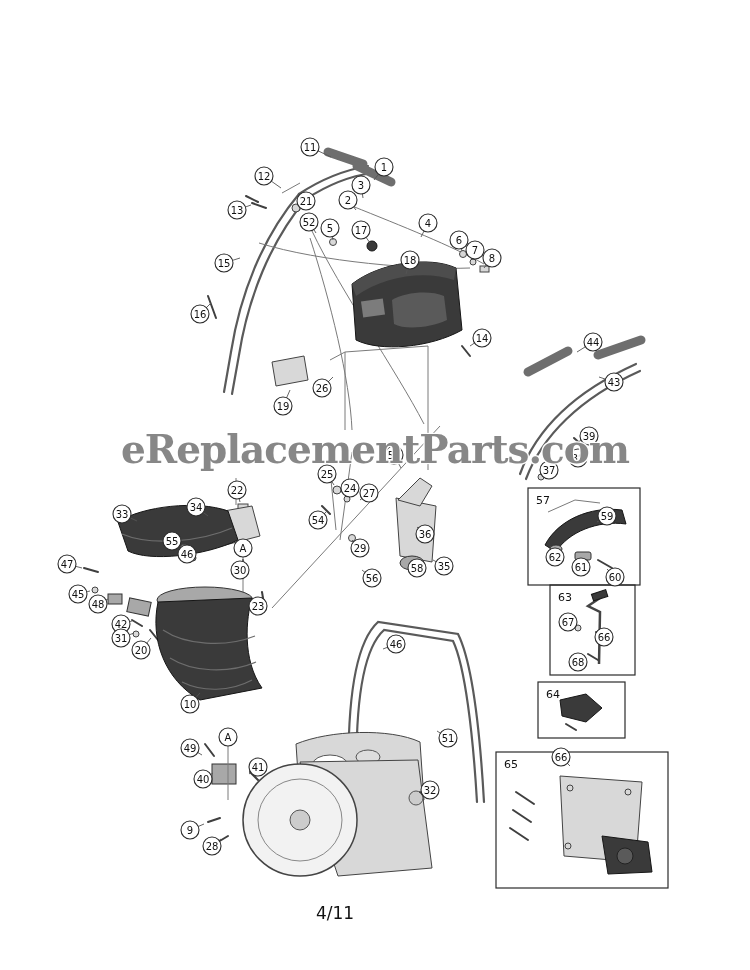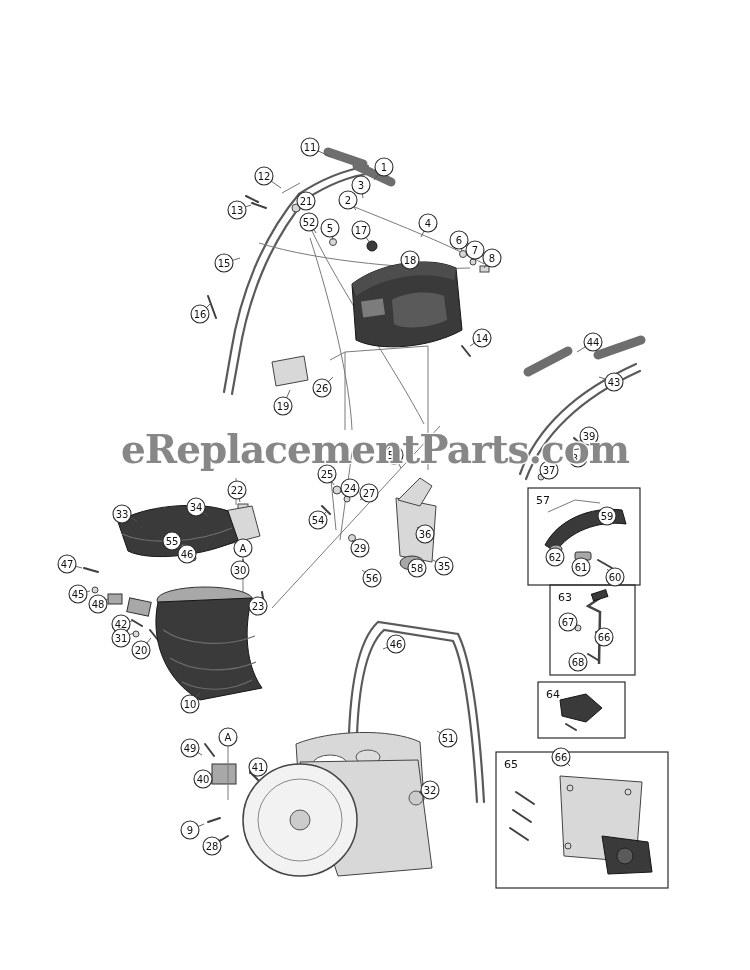--- a/index.html
+++ b/index.html
@@ -527,13 +527,14 @@
           <text x="578" y="662.5">68</text>
         </g>
         <g class="callout">
           <circle cx="561" cy="757" r="9"></circle>
           <text x="561" y="757.5">66</text>
         </g>
       </g>
   </svg>
 
   <div class="watermark">eReplacementParts.com</div>
+  <div class="page-indicator">4/11</div>
 </div>
 
 </body></html>

